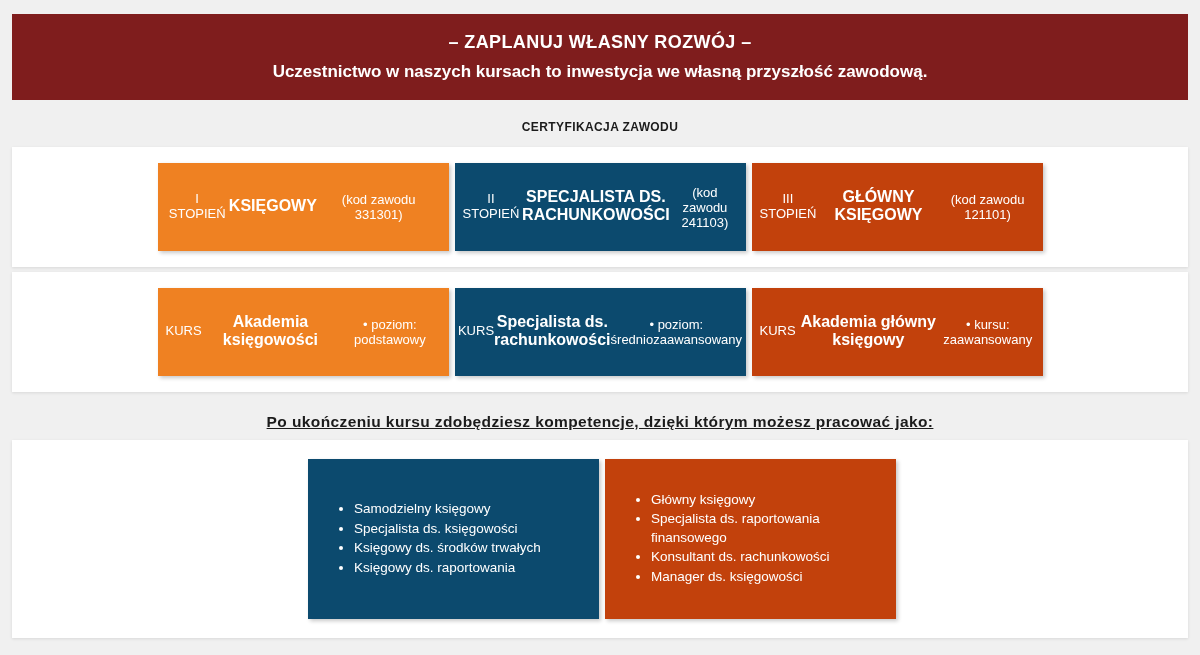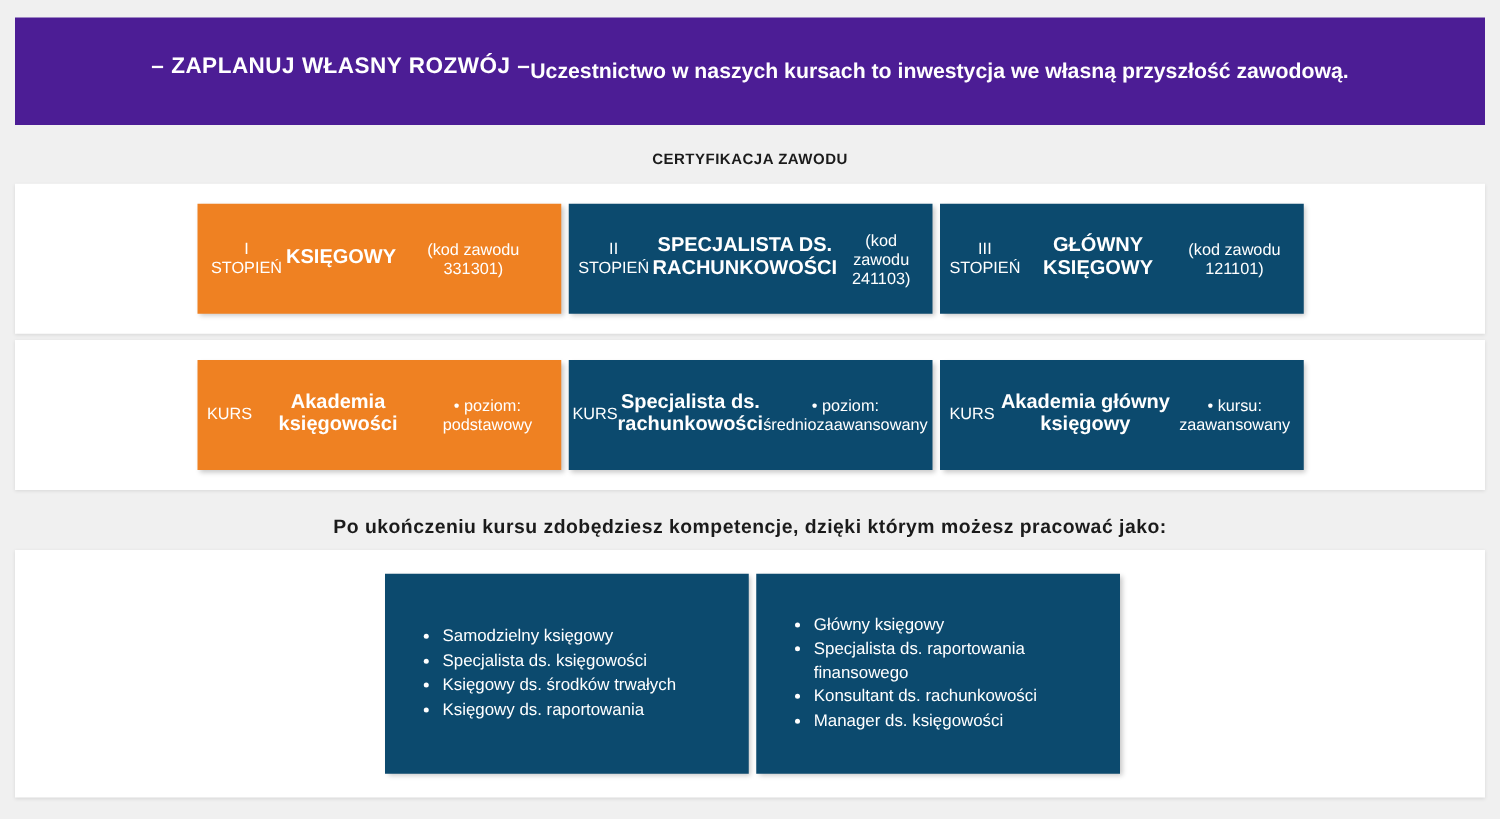--- a/index.html
+++ b/index.html
@@ -21,23 +21,23 @@
     background: #f0f0f0;
   }
 
   
   .banner {
     position: absolute;
     left: 12px;
     top: 14px;
     width: 1176px;
     height: 86px;
-    background: #4c1d95;
-    display: flex;
-    flex-direction: row;
+    background: #7f1d1d;
+    display: flex;
+    flex-direction: column;
     align-items: center;
     justify-content: center;
     box-sizing: border-box;
   }
   .banner-line1 {
     color: #ffffff;
     font-size: 18px;
     font-weight: bold;
     letter-spacing: 0.4px;
     margin-bottom: 9px;
@@ -53,21 +53,21 @@
     position: absolute;
     width: 1176px;
     left: 12px;
     text-align: center;
     font-size: 12px;
     font-weight: bold;
     color: #1b1b1b;
     letter-spacing: 0.4px;
   }
   #title-cert { top: 120px; }
-  #title-comp { top: 413px; font-size: 15.5px; }
+  #title-comp { top: 413px; font-size: 15.5px; text-decoration: underline; }
 
   
   .panel {
     position: absolute;
     left: 12px;
     width: 1176px;
     background: #ffffff;
     box-shadow: 0 1px 3px rgba(0,0,0,0.10);
     box-sizing: border-box;
   }
@@ -89,21 +89,21 @@
 
   .card {
     width: 291px;
     box-sizing: border-box;
     color: #ffffff;
     text-align: center;
     box-shadow: 2px 2px 4px rgba(0,0,0,0.22);
   }
   .card.orange { background: #ef8122; }
   .card.magenta { background: #0c4a6e; }
-  .card.navy { background: #0c4a6e; }
+  .card.navy { background: #c2410c; }
 
   
   .card-level {
     height: 88px;
     display: flex;
     flex-direction: row;
     align-items: center;
     justify-content: center;
     padding: 4px 8px;
   }

